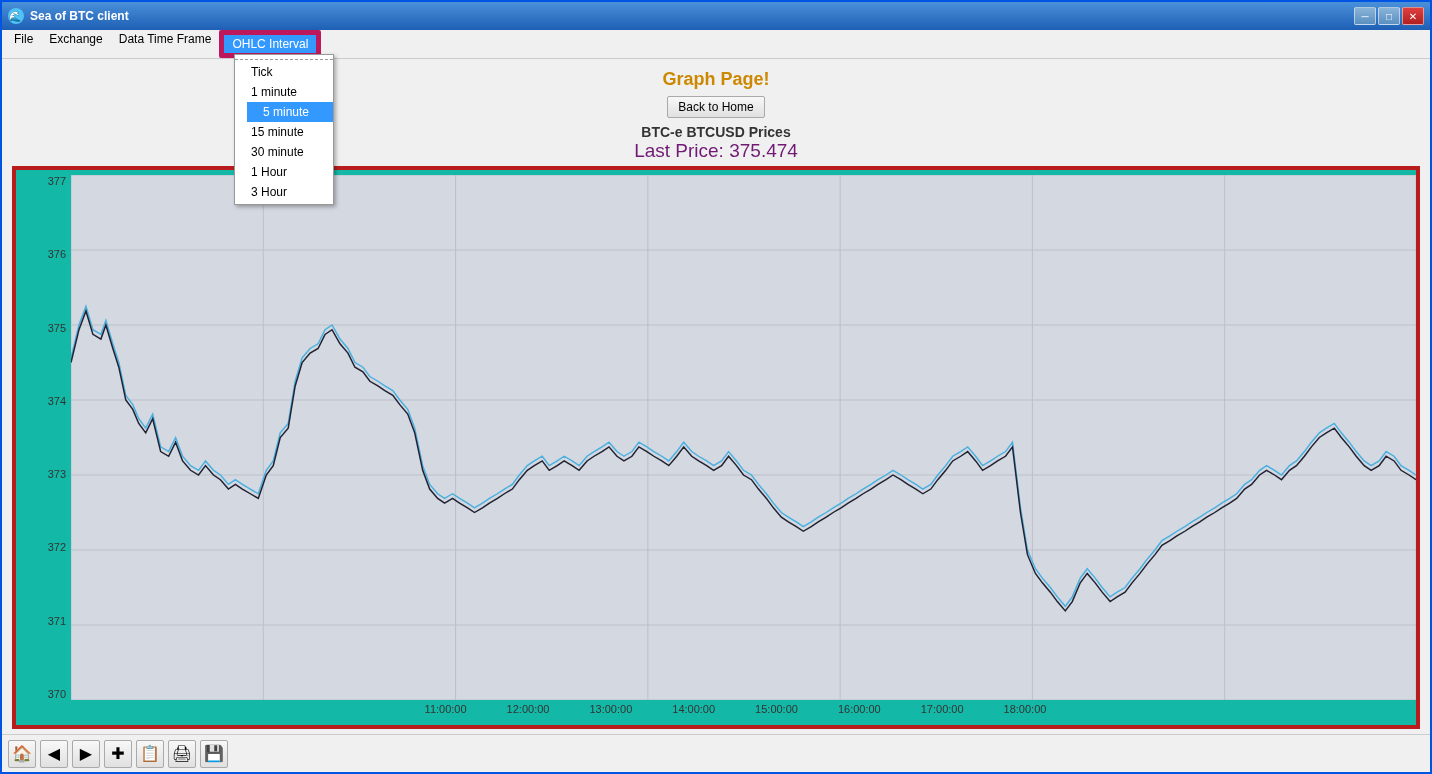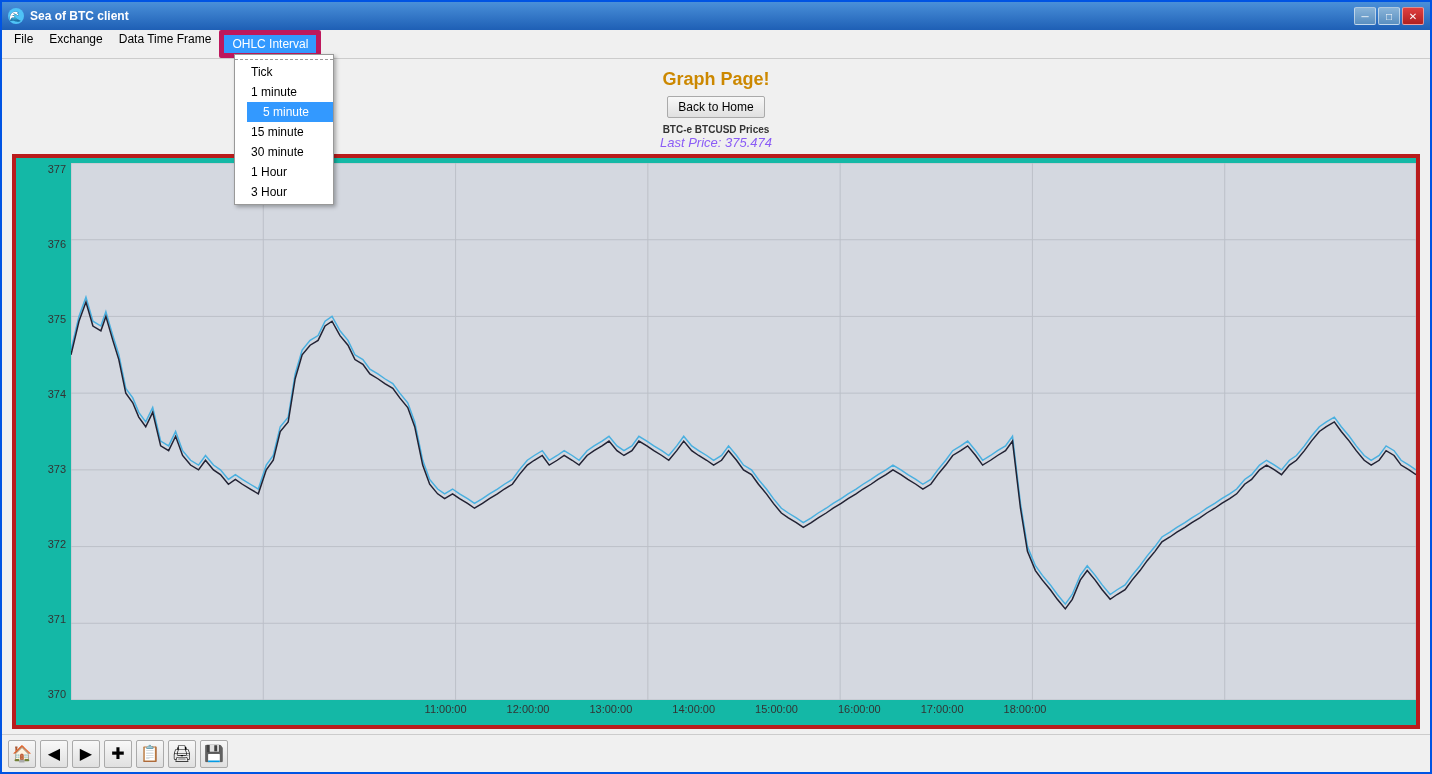--- a/index.html
+++ b/index.html
@@ -145,28 +145,27 @@
       display: flex;
       flex-direction: column;
       padding: 0 10px 5px 10px;
       overflow: hidden;
     }
     .chart-info {
       text-align: center;
       margin-bottom: 4px;
     }
     .chart-title {
-      font-size: 10px;
+      font-size: 14px;
       font-weight: bold;
       color: #333;
     }
     .chart-subtitle {
-      font-size: 13px;
-      color: #8b5cf6;
-      font-style: italic;
+      font-size: 19px;
+      color: #701a75;
     }
     .chart-container {
       flex: 1;
       display: flex;
       position: relative;
       background: #14b8a6;
       border: 4px solid #b91c1c;
     }
     .y-axis {
       width: 55px;

